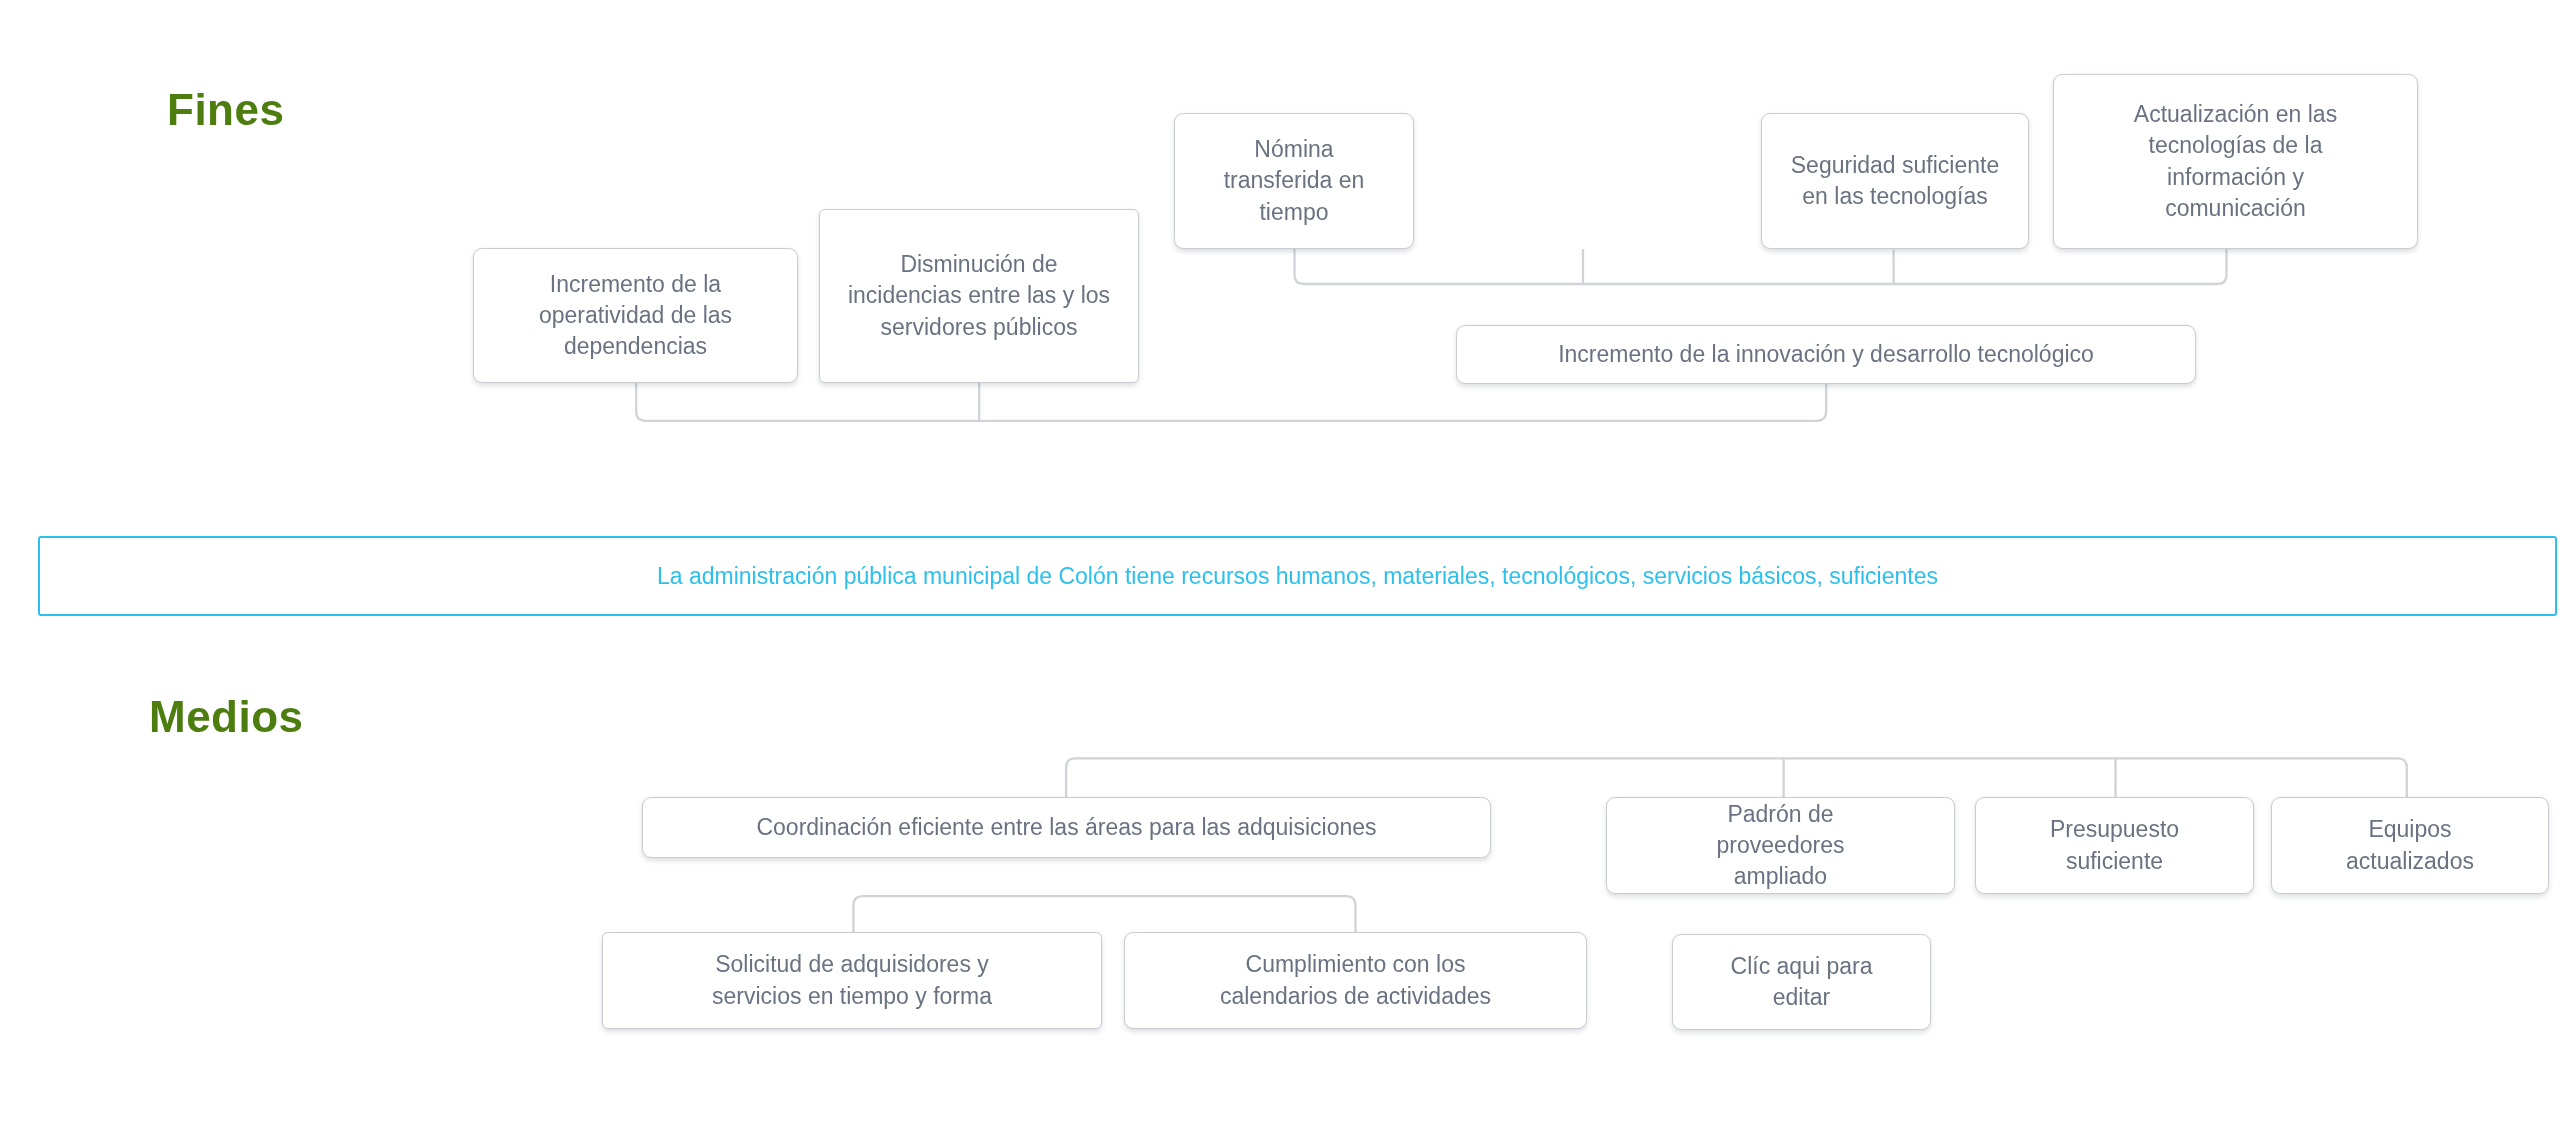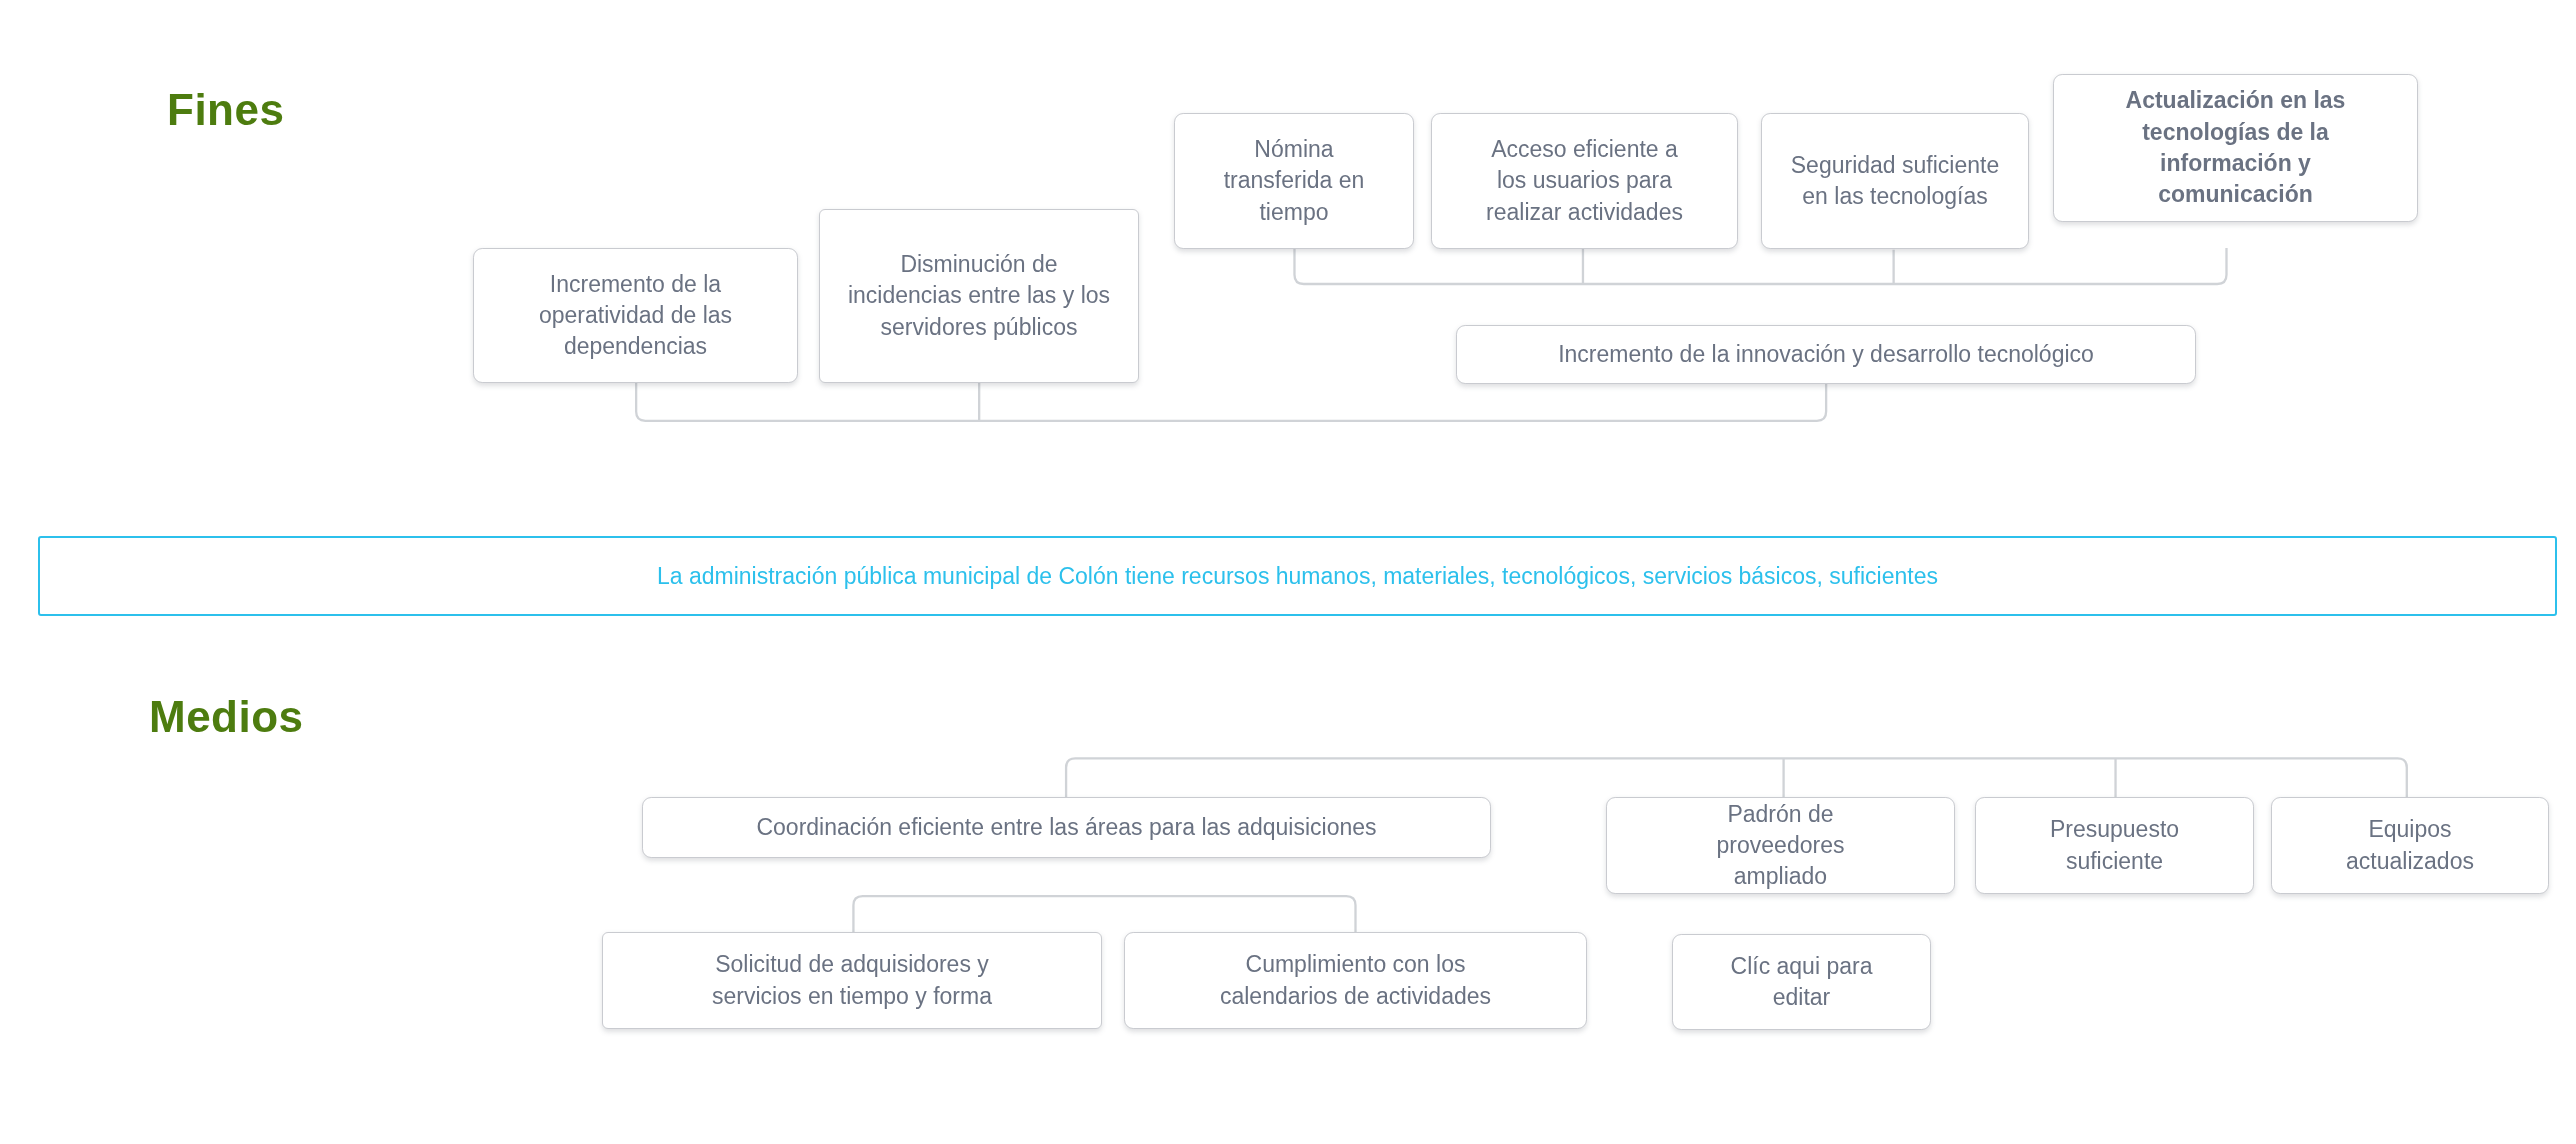--- a/index.html
+++ b/index.html
@@ -76,25 +76,24 @@
   </svg>
 
   <div class="section-title" style="left:167px;top:85px;">Fines</div>
 
   <div class="node" style="left:473px;top:248px;width:325px;height:135px;padding:0 26px;">Incremento de la operatividad de las dependencias</div>
 
   <div class="node" style="left:819px;top:209px;width:320px;height:174px;padding:0 26px;border-radius:6px;">Disminución de incidencias entre las y los servidores públicos</div>
 
   <div class="node" style="left:1174px;top:113px;width:240px;height:136px;padding:0 24px;">Nómina transferida en tiempo</div>
 
-  <div class="node" style="left:1431px;top:113px;width:307px;height:136px;padding:0 44px;">Acceso eficiente a los usuarios para realizar actividades</div>
 
   <div class="node" style="left:1761px;top:113px;width:268px;height:136px;padding:0 24px;">Seguridad suficiente en las tecnologías</div>
 
-  <div class="node" style="left:2053px;top:74px;width:365px;height:148px;padding:0 41px;font-weight:bold;">Actualización en las tecnologías de la información y comunicación</div>
+  <div class="node" style="left:2053px;top:74px;width:365px;height:175px;padding:0 41px;">Actualización en las tecnologías de la información y comunicación</div>
 
   <div class="node" style="left:1456px;top:325px;width:740px;height:59px;padding:0 14px;">Incremento de la innovación y desarrollo tecnológico</div>
 
   <div class="objective" style="left:38px;top:536px;width:2519px;height:80px;padding:0 37px;">La administración pública municipal de Colón tiene recursos humanos, materiales, tecnológicos, servicios básicos, suficientes</div>
 
   <div class="section-title" style="left:149px;top:692px;">Medios</div>
 
   <div class="node" style="left:642px;top:797px;width:849px;height:61px;padding:0 18.5px;">Coordinación eficiente entre las áreas para las adquisiciones</div>
 
   <div class="node" style="left:1606px;top:797px;width:349px;height:97px;padding:0 63px;">Padrón de proveedores ampliado</div>

